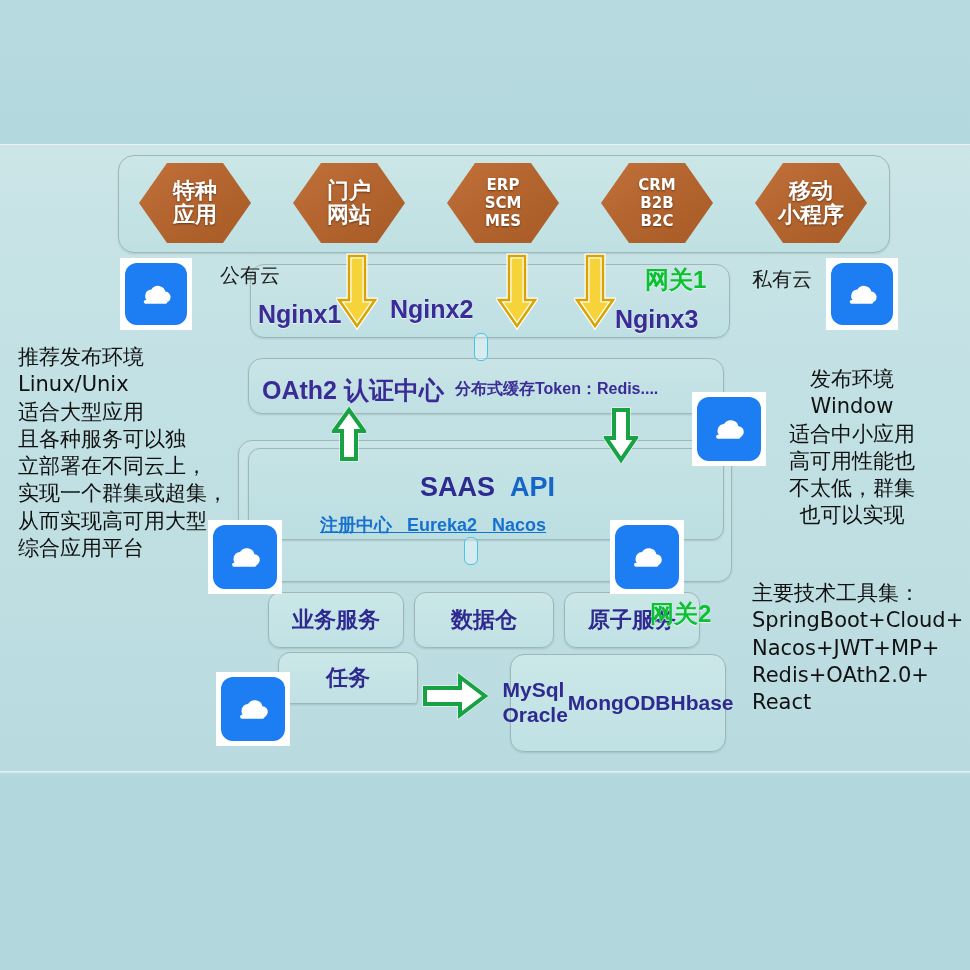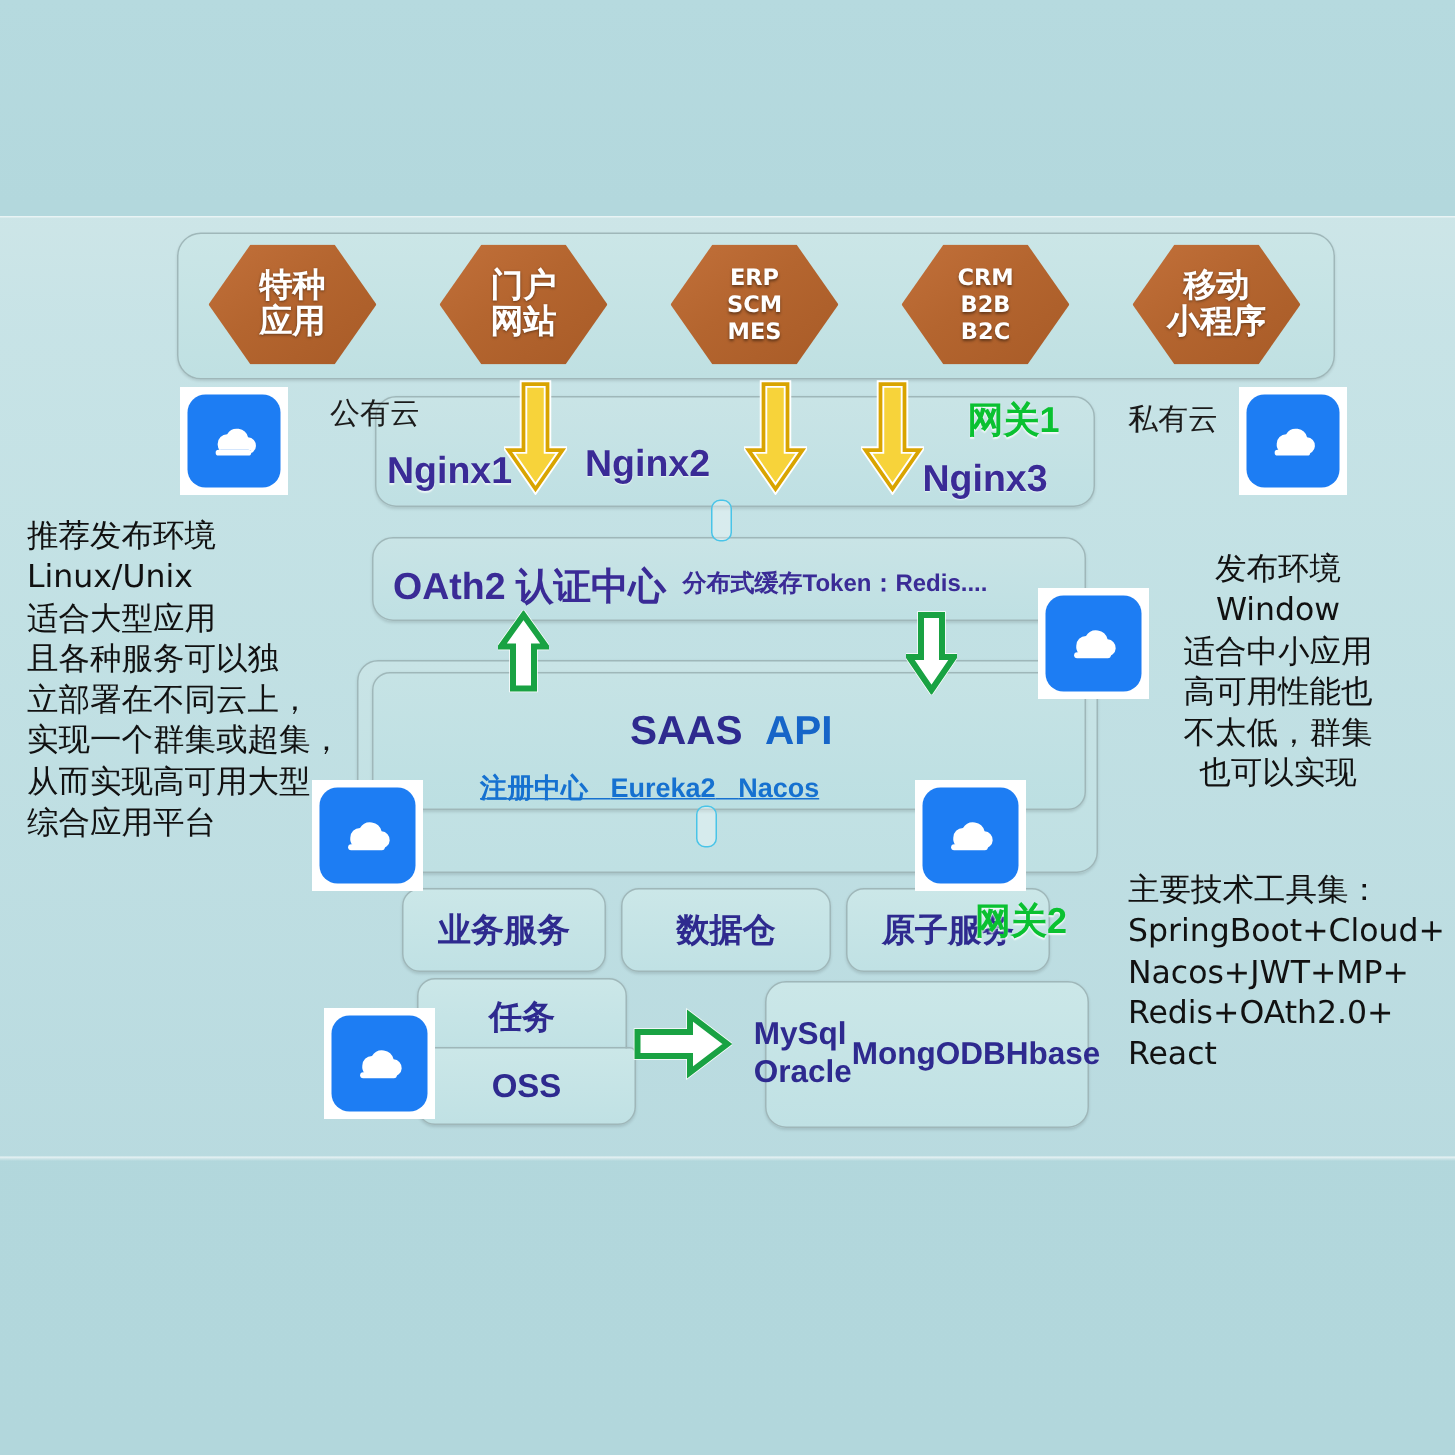--- a/index.html
+++ b/index.html
@@ -238,21 +238,20 @@
         </svg>
       </div>
   </div>
   <div class="gw" id="gw2">网关2</div>
 
   <div class="card sbox" id="sv1">业务服务</div>
   <div class="card sbox" id="sv2">数据仓</div>
   <div class="card sbox" id="sv3">原子服务</div>
 
   <div class="card sbox" id="task">任务</div>
-  <div class="card sbox" id="oss">OSS</div>
 
   <div class="card sbox" id="db">
     <span>MySql  Oracle</span>
     <span>MongODB</span>
     <span>Hbase</span>
   </div>
 
   <div class="arrowG" style="left:422px;top:672px;width:66px;height:48px;">
     <svg viewBox="0 0 66 48">
         <polygon points="3,16 38,16 38,5 63,24 38,43 38,32 3,32" fill="#ffffff" stroke="#ffffff" stroke-width="5"></polygon>

